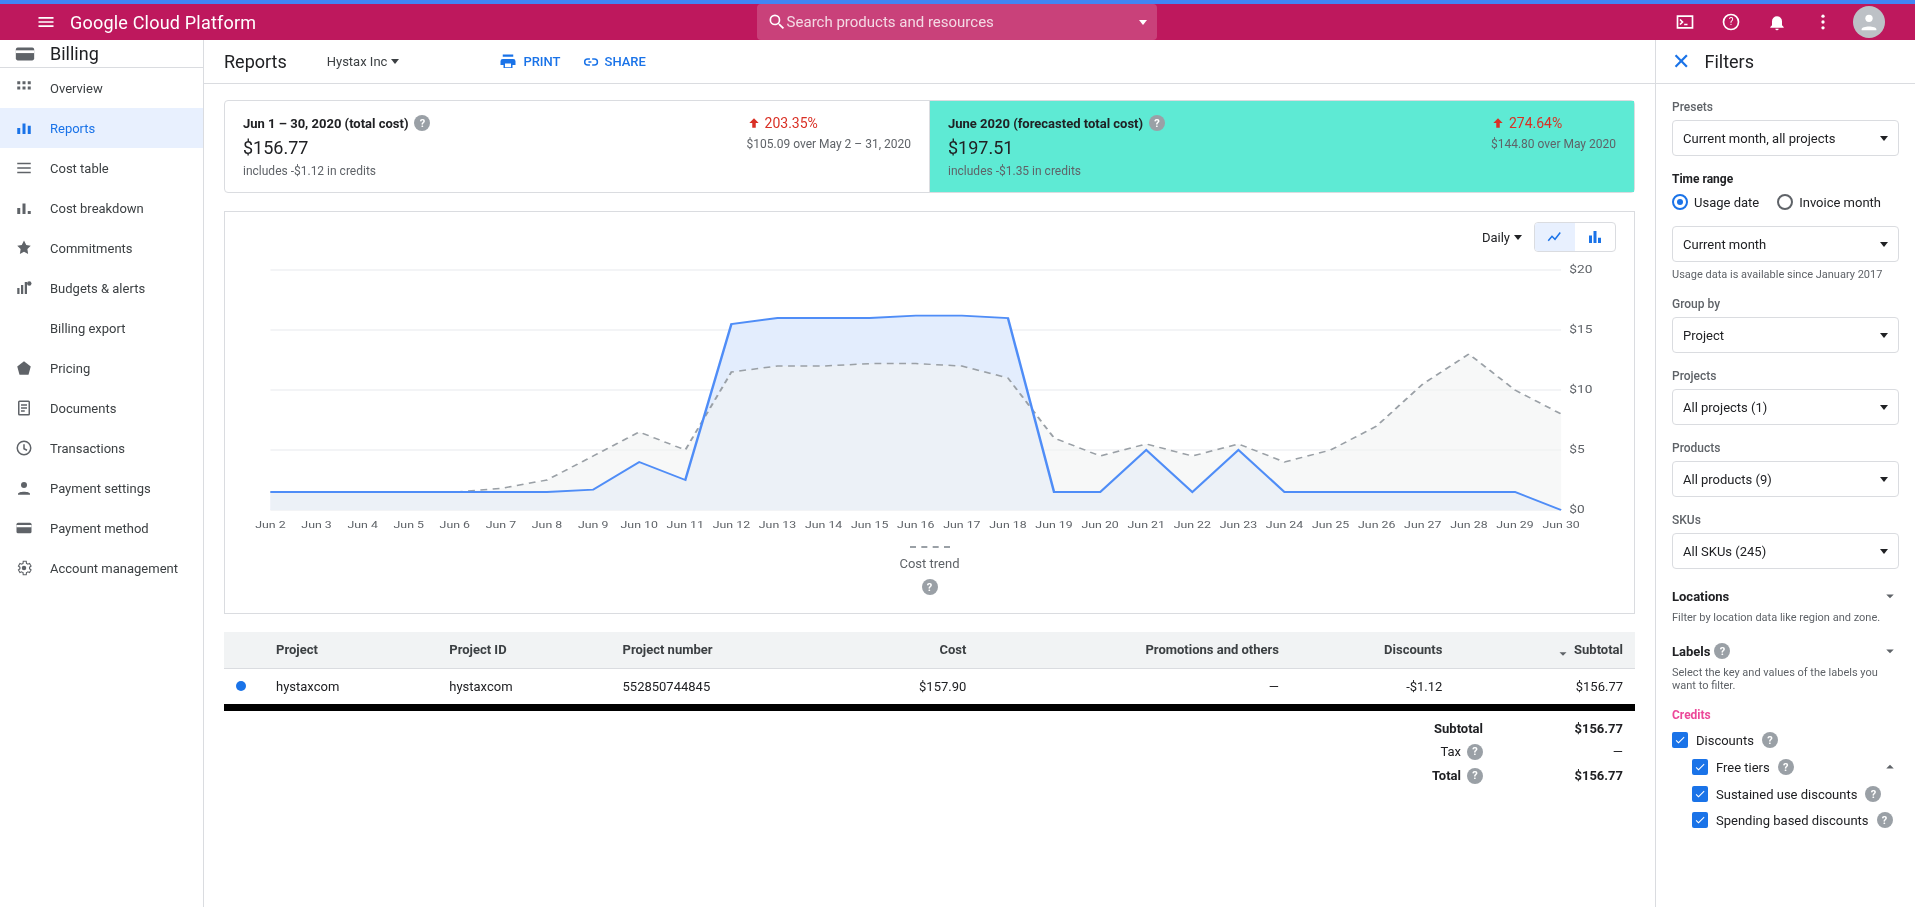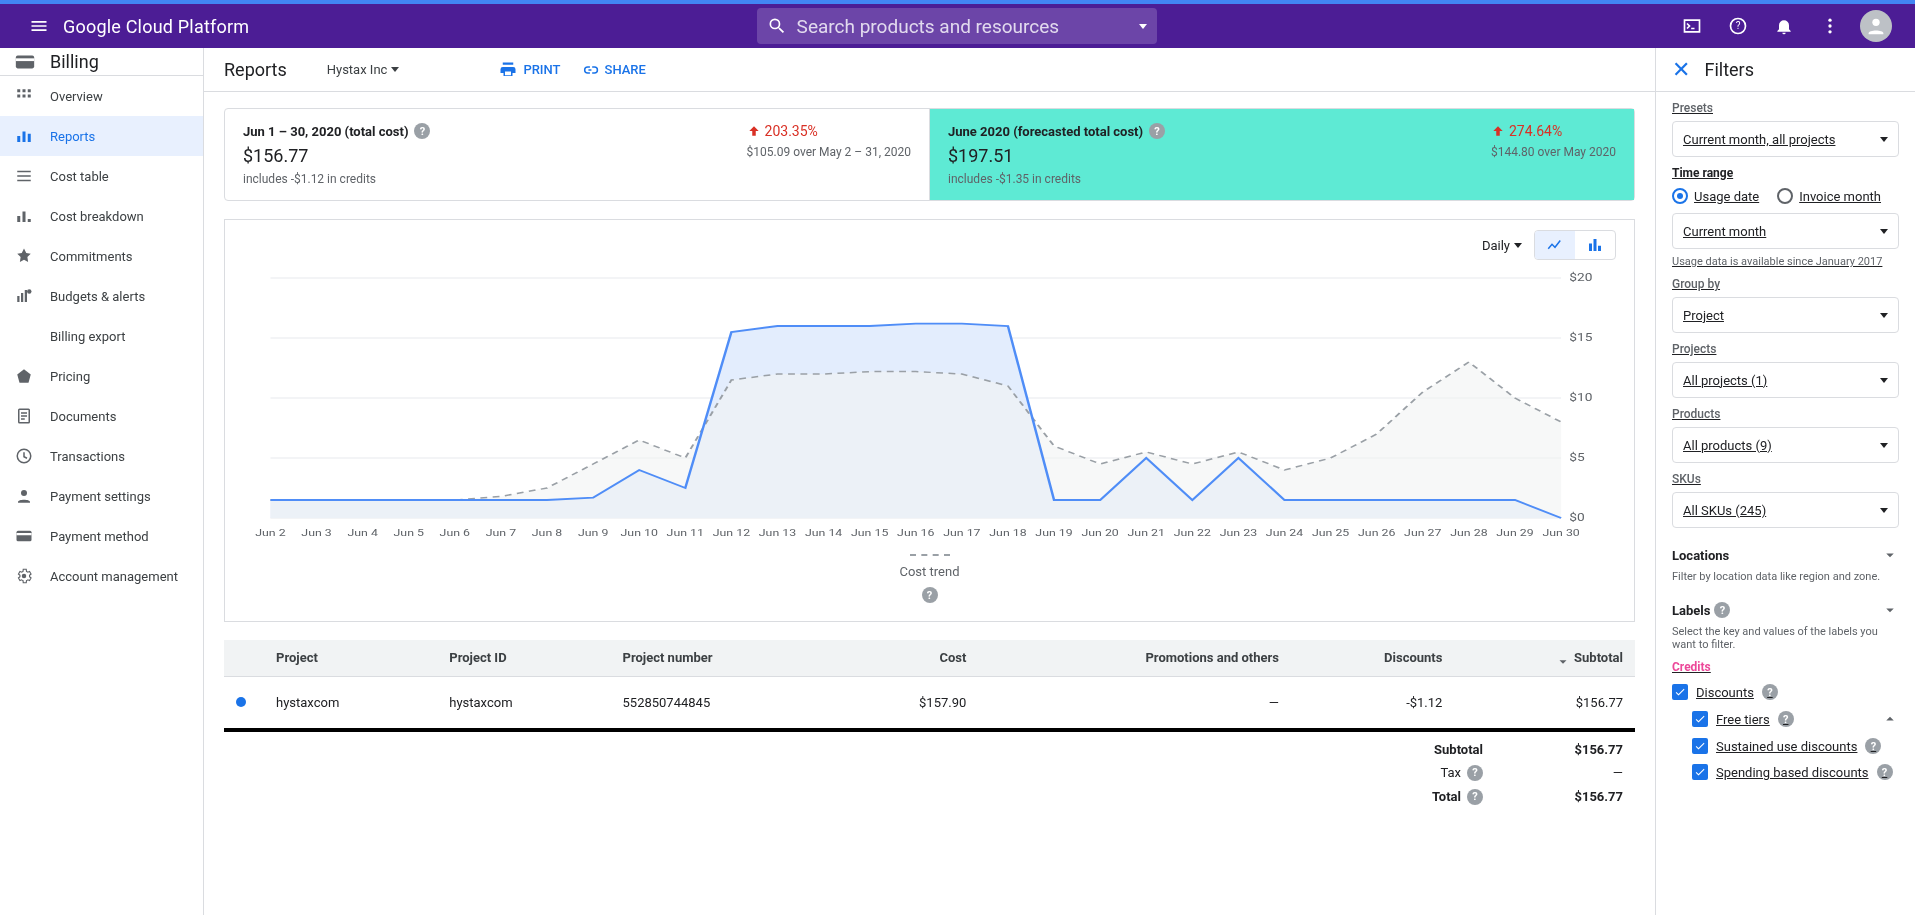--- a/index.html
+++ b/index.html
@@ -1,22 +1,22 @@
 <!DOCTYPE html>
 <html><head>
 <meta charset="utf-8">
 <style>
 * { box-sizing: border-box; margin: 0; padding: 0; font-family: Roboto, Arial, sans-serif; }
 body { background: #fff; color: #202124; font-size: 13px; overflow: hidden; }
-.top-bar { height: 48px; background: #4c1d95; display: flex; align-items: center; color: #fff; padding: 0 19px; border-top: 4px solid #4285f4;}
+.top-bar { height: 40px; background: #be185d; display: flex; align-items: center; color: #fff; padding: 0 26px; border-top: 4px solid #4285f4;}
 .hamburger { width: 40px; height: 40px; display:flex; align-items:center; justify-content:center; cursor:pointer; }
 .gcp-title { font-size: 18px; font-weight: 400; margin-left: 4px; letter-spacing:.2px;}
 .spacer { flex: 1; }
 .search-wrap { width: 400px; height: 36px; background: rgba(255,255,255,.18); border-radius: 4px; display:flex; align-items:center; padding: 0 10px; margin: 0 8px;}
-.search-wrap input { background: transparent; border: none; outline: none; color: #fff; font-size:19px; flex:1; margin-left:10px;}
+.search-wrap input { background: transparent; border: none; outline: none; color: #fff; font-size:15px; flex:1; }
 .search-wrap input::placeholder { color: rgba(255,255,255,.8); }
 .top-icons { display:flex; align-items:center; gap: 6px; margin-left: 8px;}
 .top-icon { width: 40px; height:40px; display:flex; align-items:center; justify-content:center; cursor:pointer;}
 .avatar { width: 32px; height:32px; border-radius:50%; background:#bdc1c6; display:flex; align-items:center; justify-content:center;}
 .shell { display:flex; height: calc(100vh - 48px); }
 .left-pane { width: 204px; border-right: 1px solid #dadce0; display:flex; flex-direction:column;}
 .left-header { height: 28px; display:flex; align-items:center; padding: 0 14px; border-bottom:1px solid #dadce0; font-size:18px; gap:14px;}
 .nav-item { height: 40px; display:flex; align-items:center; padding: 0 14px; gap:16px; font-size:13px; color:#3c4043; cursor:pointer;}
 .nav-item.active { background:#e8f0fe; color:#1a73e8; }
 .nav-item.active .ni-icon svg { fill:#1a73e8; }
@@ -45,30 +45,30 @@
 .ctog { width:40px; height:28px; display:flex; align-items:center; justify-content:center; cursor:pointer;}
 .ctog.active { background:#e8f0fe; }
 .plot { height: 280px; position:relative; margin-top:8px;}
 .plot svg { width:100%; height:100%; }
 .legend { margin-top:6px; display:flex; align-items:center; gap:8px; font-size:13px; color:#5f6368;flex-direction:column;}
 .legend-swatch { width:40px; height:0; border-top: 2px dashed #9aa0a6;}
 .table-wrap { margin-top:18px; }
 .tbl { width:100%; border-collapse:collapse; font-size:13px;}
 .tbl th { text-align:left; font-weight:700; color:#3c4043; padding: 10px 12px; background:#f1f3f4; border-bottom:1px solid #dadce0;}
 .tbl th.num, .tbl td.num { text-align:right; }
-.tbl td { padding: 18px 12px; border-bottom:4px solid #000000;}
+.tbl td { padding: 10px 12px; border-bottom:7px solid #000000;}
 .dot { width:10px; height:10px; border-radius:50%; background:#1a73e8; display:inline-block;}
 .totals { margin-top:10px; display:flex; flex-direction:column; align-items:flex-end; gap:8px; padding-right:12px;}
 .tot-row { display:flex; gap:60px; font-size:13px;}
 .tot-row .lbl { display:flex; align-items:center; gap:6px;}
 .tot-row.bold { font-weight:700;}
 .right-pane { width:260px; border-left:1px solid #dadce0; padding: 0 16px 20px; overflow:auto;}
 .rp-header { height:44px; display:flex; align-items:center; gap:14px; font-size:18px; border-bottom:1px solid #dadce0; margin: 0 -16px; padding: 0 16px;}
 .close-btn { color:#1a73e8; cursor:pointer; font-size:22px; line-height:1;}
-.fsec { margin-top:9px;text-decoration:underline; }
+.fsec { margin-top:16px; }
 .fsec-label { font-size:12px; color:#5f6368; font-weight:500; margin-bottom:6px; display:flex; align-items:center; gap:6px;}
 .fselect { border:1px solid #dadce0; border-radius:4px; height:36px; display:flex; align-items:center; justify-content:space-between; padding:0 10px; font-size:13px; cursor:pointer;}
 .fhint { font-size:11px; color:#5f6368; margin-top:6px;}
 .radio-row { display:flex; gap:18px; font-size:13px; margin-top:8px;}
 .radio-opt { display:flex; align-items:center; gap:6px;}
 .radio { width:16px;height:16px;border-radius:50%;border:2px solid #5f6368; position:relative;}
 .radio.checked { border-color:#1a73e8;}
 .radio.checked::after{content:'';position:absolute;inset:3px;border-radius:50%;background:#1a73e8;}
 .sec-expand { display:flex; justify-content:space-between; align-items:center; font-size:13px; font-weight:700; margin-top:18px; cursor:pointer;}
 .cb-row { display:flex; align-items:center; gap:8px; font-size:13px; margin-top:10px;}

